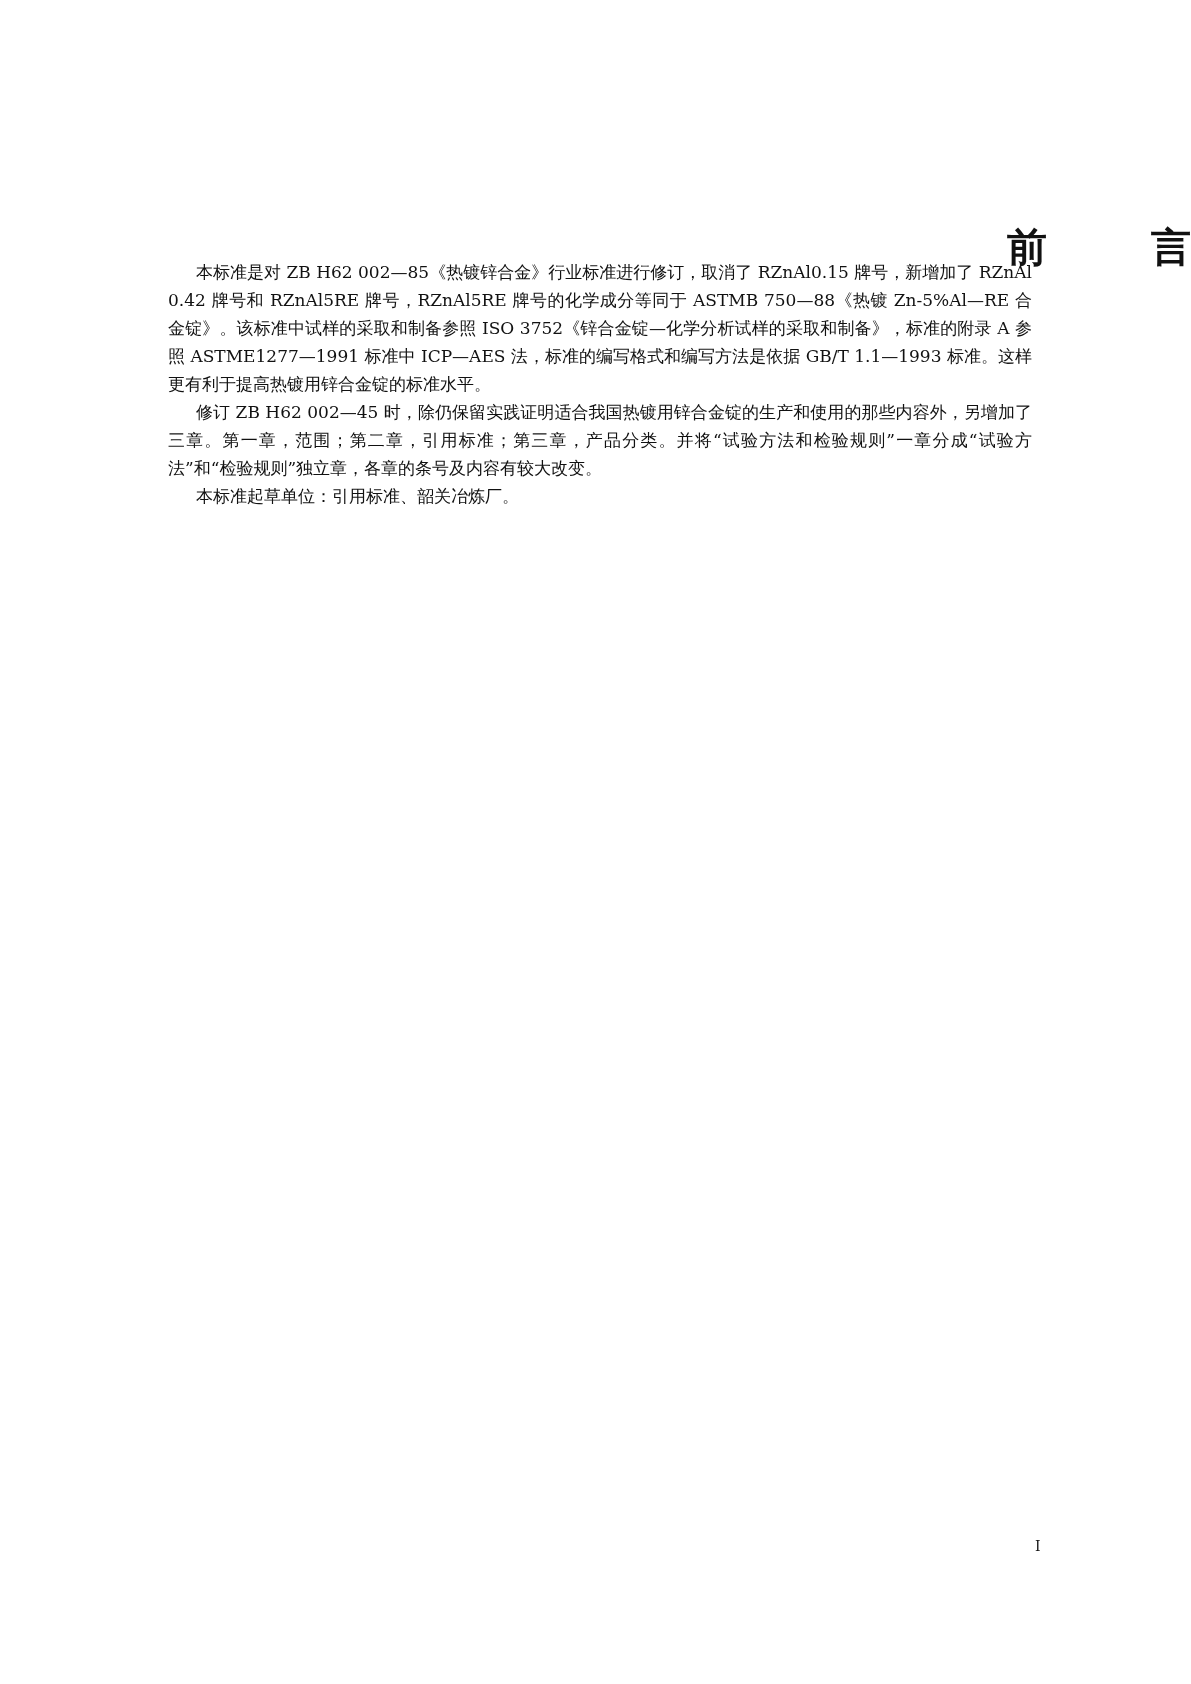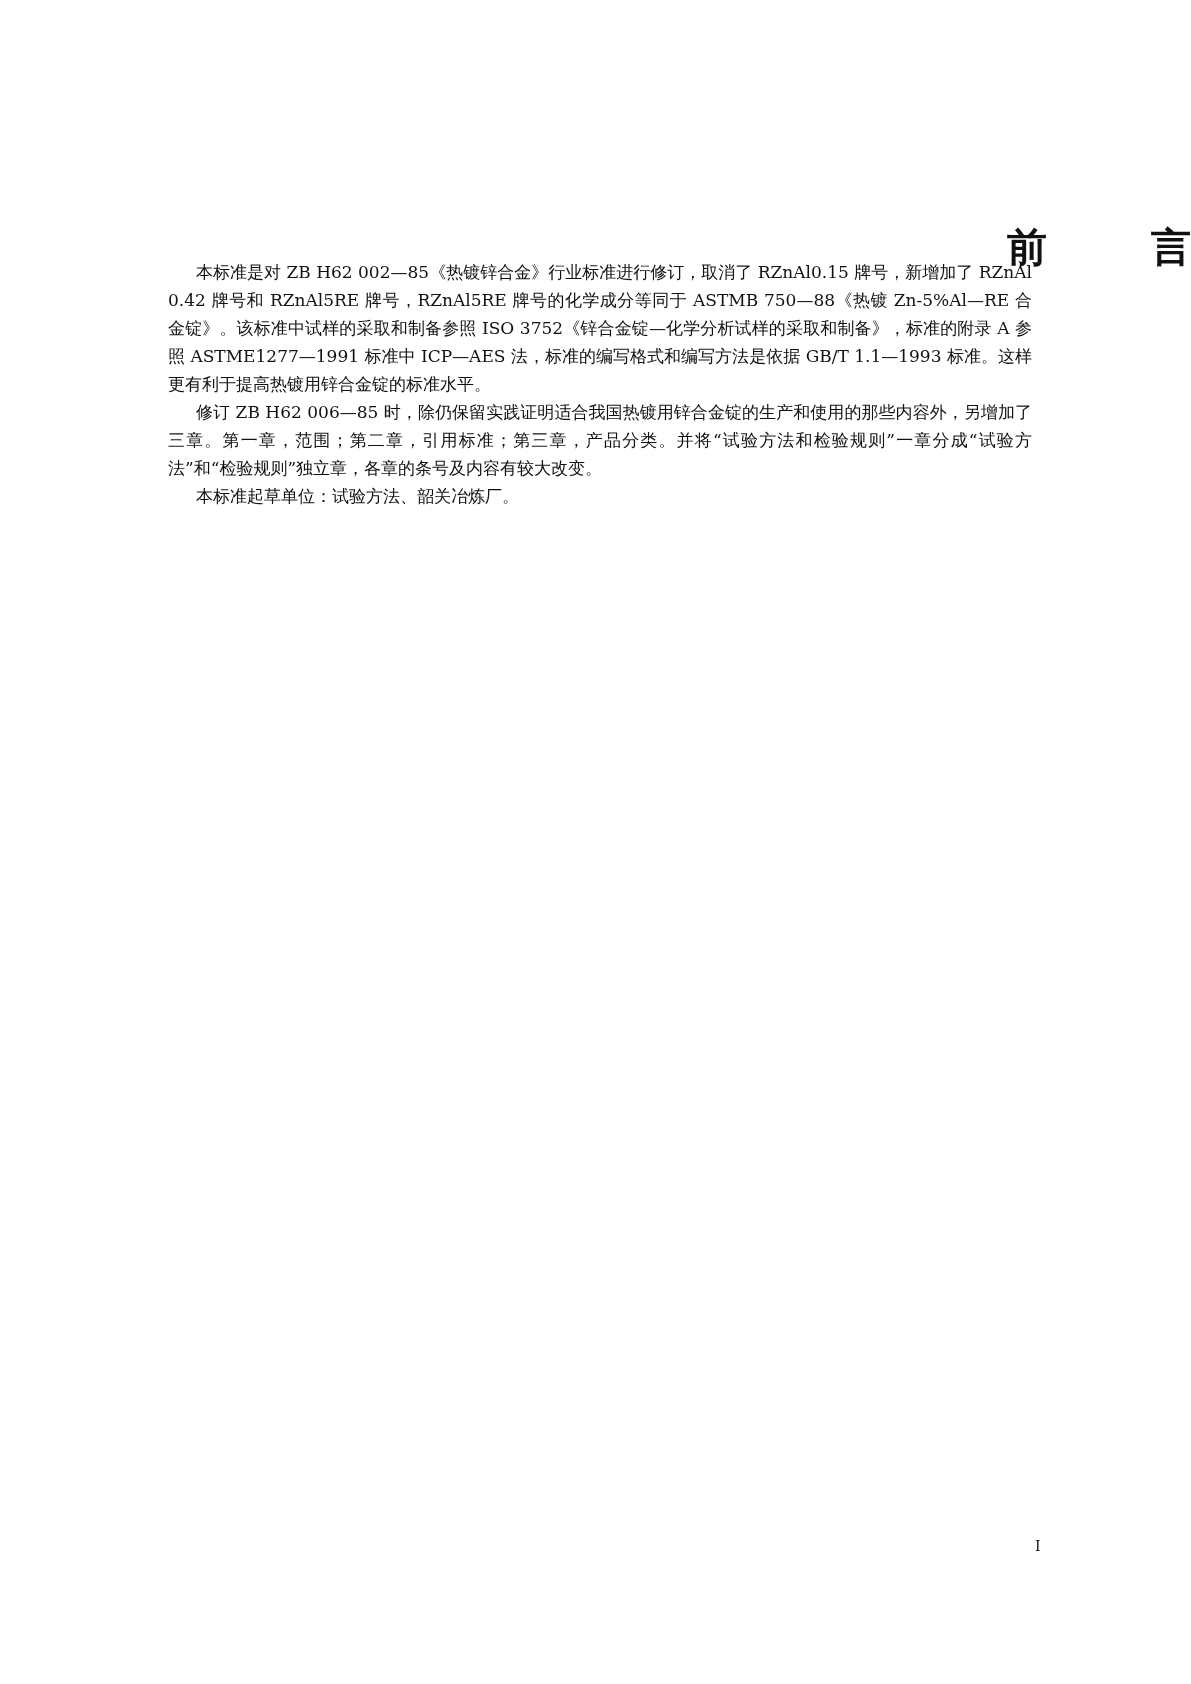--- a/index.html
+++ b/index.html
@@ -61,19 +61,19 @@
 <body>
 
 <div class="page">
 
   <h1 class="page-title">
     <span>前</span><span class="gap"></span><span>言</span>
   </h1>
 
   <div class="body-text">
     <p class="para">本标准是对 ZB H62 002—85《热镀锌合金》行业标准进行修订，取消了 RZnAl0.15 牌号，新增加了 RZnAl0.42 牌号和 RZnAl5RE 牌号，RZnAl5RE 牌号的化学成分等同于 ASTMB 750—88《热镀 Zn-5%Al—RE 合金锭》。该标准中试样的采取和制备参照 ISO 3752《锌合金锭—化学分析试样的采取和制备》，标准的附录 A 参照 ASTME1277—1991 标准中 ICP—AES 法，标准的编写格式和编写方法是依据 GB/T 1.1—1993 标准。这样更有利于提高热镀用锌合金锭的标准水平。</p>
-    <p class="para">修订 ZB H62 006—85 时，除仍保留实践证明适合我国热镀用锌合金锭的生产和使用的那些内容外，另增加了三章。第一章，范围；第二章，引用标准；第三章，产品分类。并将“试验方法和检验规则”一章分成“试验方法”和“检验规则”独立章，各章的条号及内容有较大改变。</p>
-    <p class="para">本标准起草单位：试验方法、韶关冶炼厂。</p>
+    <p class="para">修订 ZB H62 002—45 时，除仍保留实践证明适合我国热镀用锌合金锭的生产和使用的那些内容外，另增加了三章。第一章，范围；第二章，引用标准；第三章，产品分类。并将“试验方法和检验规则”一章分成“试验方法”和“检验规则”独立章，各章的条号及内容有较大改变。</p>
+    <p class="para">本标准起草单位：引用标准、韶关冶炼厂。</p>
   </div>
 
   <div class="page-number">I</div>
 
 </div>
 
 </body></html>

